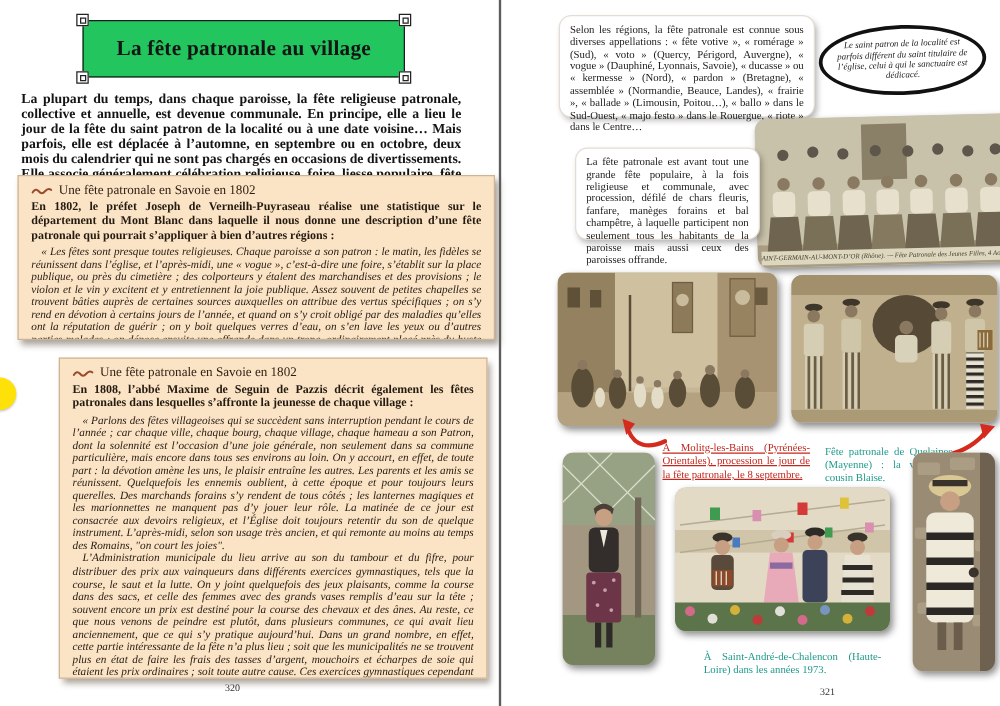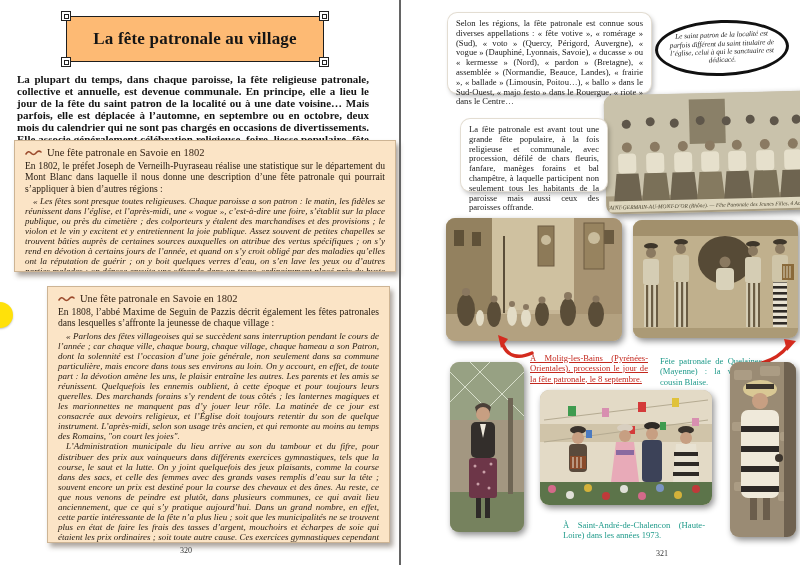--- a/index.html
+++ b/index.html
@@ -11,38 +11,38 @@
     -webkit-font-smoothing:antialiased;
   }
   .page{position:absolute;top:0;height:565px;}
   .page-left{left:0;width:399px;}
   .page-right{left:401px;width:399px;margin-left:18px;}
   .gutter{position:absolute;left:399px;top:0;width:2px;height:565px;
     background:linear-gradient(to right,#8a8a8a,#3f3f3f,#8a8a8a);}
 
   
   .title-box{position:absolute;left:66px;top:16px;width:256px;height:44px;
-    border:1.5px solid #1d1d1d;background:#fdba74;display:flex;align-items:center;justify-content:center;}
+    border:1.5px solid #1d1d1d;background:#22c55e;display:flex;align-items:center;justify-content:center;}
   .title-box h1{margin:0;font-size:17px;font-weight:bold;letter-spacing:.2px;color:#151515;}
   .corner{position:absolute;width:8px;height:8px;background:#fff;border:1.2px solid #222;}
   .corner::after{content:"";position:absolute;left:2px;top:2px;width:3px;height:3px;border:1px solid #222;}
   .c-tl{left:-6px;top:-6px;} .c-tr{right:-6px;top:-6px;}
   .c-bl{left:-6px;bottom:-6px;} .c-br{right:-6px;bottom:-6px;}
 
   .intro{position:absolute;left:17px;top:73px;width:352px;margin:0;
     font-size:11px;line-height:1.1;font-weight:bold;text-align:justify;color:#141414;}
 
   .quote-box{position:absolute;background:#fbe4c6;border:1px solid #cdb494;
     box-shadow:3px 4px 5px rgba(70,55,40,.45);padding:5px 10px 4px 10px;box-sizing:border-box;overflow:hidden;}
   .box1{left:14px;top:140px;width:382px;height:132px;}
   .box2{left:47px;top:286px;width:343px;height:257px;}
   .qb-head{display:flex;align-items:center;gap:5px;margin:1px 0 2px 0;}
   .qb-title{font-weight:normal;font-size:10.5px;color:#2e1d10;}
   .squiggle{flex:0 0 auto;}
-  .qb-lead{margin:0 0 2px 0;font-size:9.6px;line-height:1.18;text-align:justify;color:#241a10;}
+  .qb-lead{margin:0 0 2px 0;font-size:9.6px;line-height:1.18;text-align:justify;color:#241a10;font-weight:bold;}
   .qb-quote{margin:0;font-size:9px;line-height:1.12;font-style:italic;text-align:justify;color:#241a10;text-indent:8px;}
 
   .pagenum{position:absolute;font-size:8px;color:#333;}
   .pn-left{left:180px;top:546px;width:40px;text-align:left;}
   .pn-right{left:223px;top:549px;width:40px;text-align:center;}
 
   .tab{position:absolute;width:26px;height:26px;border-radius:50%;background:#ffe10a;box-shadow:0 1px 2px rgba(0,0,0,.25);}
   .tab-left{left:-13px;top:302px;}
   .tab-right{right:-13px;top:297px;}
 

